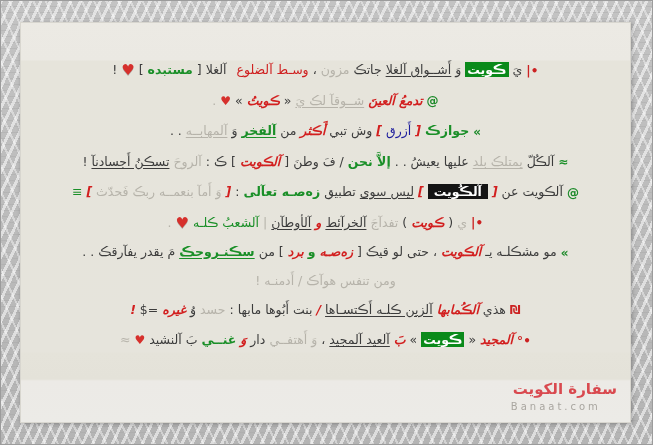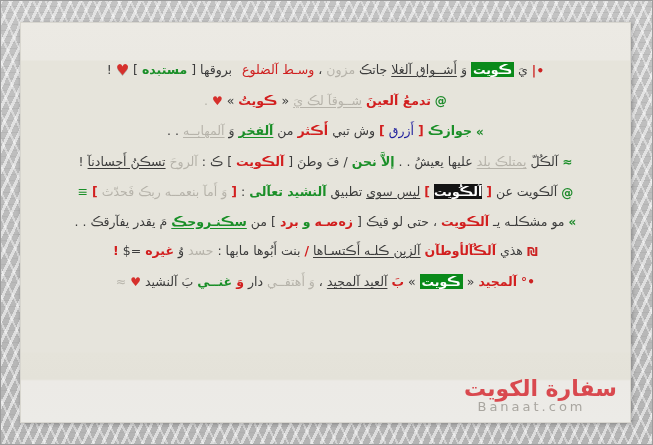--- a/index.html
+++ b/index.html
@@ -58,50 +58,50 @@
   }
   .line.two-line{white-space:normal;line-height:28px;}
 
   
   .mk{font-size:12px;font-weight:bold;display:inline-block;vertical-align:middle;}
   .mk-red{color:#cc2222;}
   .mk-green{color:#1d8a2a;}
 
   
   .t  {color:#3c3c3c;}
-  .red{color:#d21f1f;font-weight:bold;}
+  .red{color:#d21f1f;font-weight:bold;font-style:italic;}
   .red-n{color:#cf2020;margin-left:6px;}
   .grn{color:#1a8f28;font-weight:bold;}
   .grn-n{color:#1a8f28;}
   .fade{color:#b6b3aa;}
   .blk{color:#111;font-weight:normal;}
   .u  {text-decoration:underline;text-underline-offset:2px;}
   .hi-green{background:#0a8a1a;color:#ffffff;font-weight:bold;padding:0 2px;}
-  .hi-black{background:#141414;color:#ffffff;font-weight:bold;padding:0 0;}
+  .hi-black{background:#141414;color:#ffffff;font-weight:bold;padding:0 6px;}
   .heart{color:#d6302c;font-size:15px;vertical-align:-1px;
          text-shadow:0 1px 0 rgba(0,0,0,.25);}
   .heart-sm{color:#d6302c;font-size:12px;}
   .tilde{color:#1a8f28;font-size:12px;}
 
   
   #wm{
     position:absolute;right:14px;bottom:10px;
     text-align:center;direction:rtl;
   }
   #wm-ar{
     color:#d9494f;
-    font-size:22px;
+    font-size:15px;
     font-weight:bold;
     line-height:22px;
     letter-spacing:0px;
     margin-left:18px;
   }
   #wm-en{
     color:#a9a6a0;
-    font-size:13px;
+    font-size:10px;
     letter-spacing:3px;
     line-height:13px;
     direction:ltr;
   }
 </style>
 </head>
 <body>
 
 <div id="frame">
   <div id="page">
@@ -111,21 +111,21 @@
       <div class="line">
         <span class="mk mk-red">•|</span>
         <span class="t">يَ</span>
         <span class="hi-green">ڪويت</span>
         <span class="t">وَ</span>
         <span class="t u">أَشــواق آلغلا</span>
         <span class="t">جاتڪ</span>
         <span class="fade">مزون</span>
         <span class="t">،</span>
         <span class="red-n">وسـط آلضلوع</span>
-        <span class="t">بروقها</span>
+        <span class="t">آلغلا</span>
         <span class="t">[</span>
         <span class="grn">مستبدﻩ</span>
         <span class="t">]</span>
         <span class="heart">♥</span>
         <span class="t">!</span>
       </div>
 
       <div class="line">
         <span class="mk mk-green">@</span>
         <span class="red">تدمعُ آلعينَ</span>
@@ -171,50 +171,66 @@
       </div>
 
       <div class="line">
         <span class="mk mk-green">@</span>
         <span class="t">آلڪويت عن</span>
         <span class="red">[</span>
         <span class="hi-black">آلڪُويت</span>
         <span class="red">]</span>
         <span class="t u">ليس سوى</span>
         <span class="t">تطبيق</span>
-        <span class="grn">آلنشيد تعآلى</span>
+        <span class="grn">زﻩصـﻪ تعآلى</span>
         <span class="t">:</span>
         <span class="red">[</span>
         <span class="fade">وَ أَمآ بنعمــﻪ ربڪ فَحدّث</span>
         <span class="red">]</span>
         <span class="grn-n">≡</span>
       </div>
 
+      <div class="line">
+        <span class="mk mk-red">•|</span>
+        <span class="fade">ي</span>
+        <span class="t">(</span>
+        <span class="red">ڪويت</span>
+        <span class="t">)</span>
+        <span class="fade">تفدآجَ</span>
+        <span class="t u">آلخرآئط</span>
+        <span class="red">و</span>
+        <span class="t u">آلأوطآن</span>
+        <span class="fade">|</span>
+        <span class="grn-n">آلشعبُ ڪلـﻪ</span>
+        <span class="heart">♥</span>
+        <span class="fade">.</span>
+      </div>
 
       <div class="line two-line">
         <span class="mk mk-green">»</span>
         <span class="t">مو مشڪلـﻪ يـ</span>
         <span class="red">آلڪويت</span>
         <span class="t">، حتى لو قيڪ</span>
         <span class="t">[</span>
         <span class="red">زﻩصـﻪ</span>
         <span class="grn">و</span>
         <span class="red">برد</span>
         <span class="t">]</span>
         <span class="t">من</span>
         <span class="grn u">سڪنـروحڪ</span>
         <span class="t">مَ يقدر يفآرقڪ</span>
         <span class="t">. .</span>
         <br>
+        <span class="fade">ومن تنفس هوآڪ / أَدمنـﻪ !</span>
       </div>
 
       <div class="line">
         <span class="mk mk-red">₪</span>
         <span class="t">هذي</span>
-        <span class="red">آلڪُآلأوطآن</span>
+        <span class="red">آلڪُمابها</span>
         <span class="t u">آلزين ڪلـﻪ أَڪتسـاها</span>
         <span class="red">/</span>
         <span class="t">بنت أَبُوها مابها :</span>
         <span class="fade">حسد</span>
         <span class="t">وُ</span>
         <span class="red">غيره</span>
         <span class="t">=$</span>
         <span class="red">!</span>
       </div>
 

